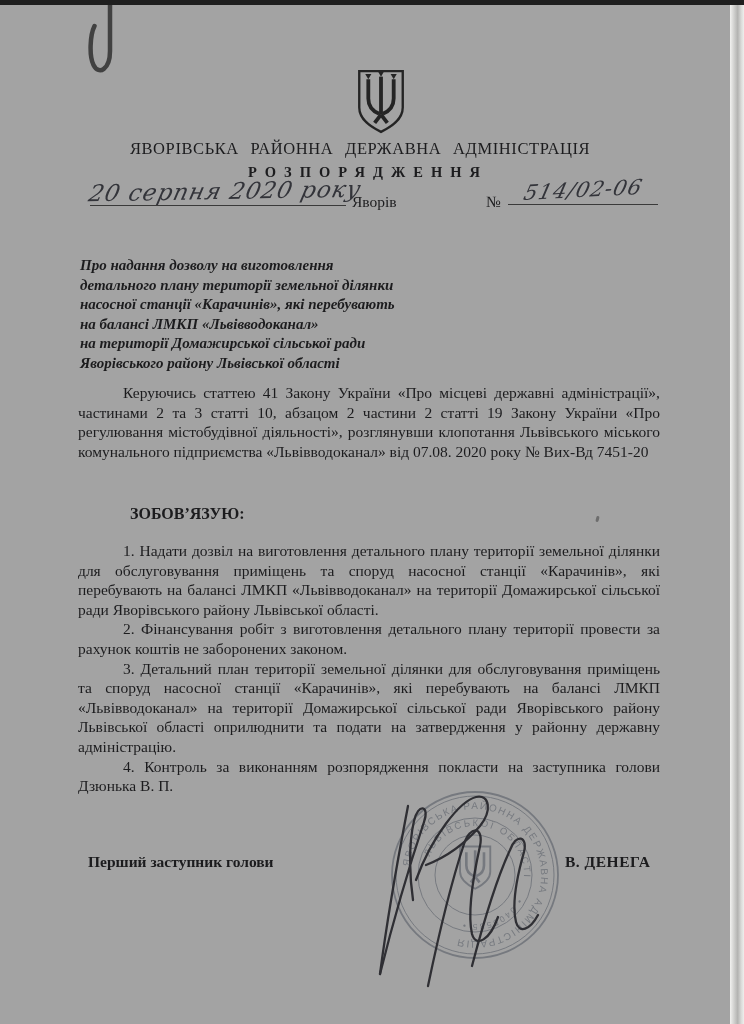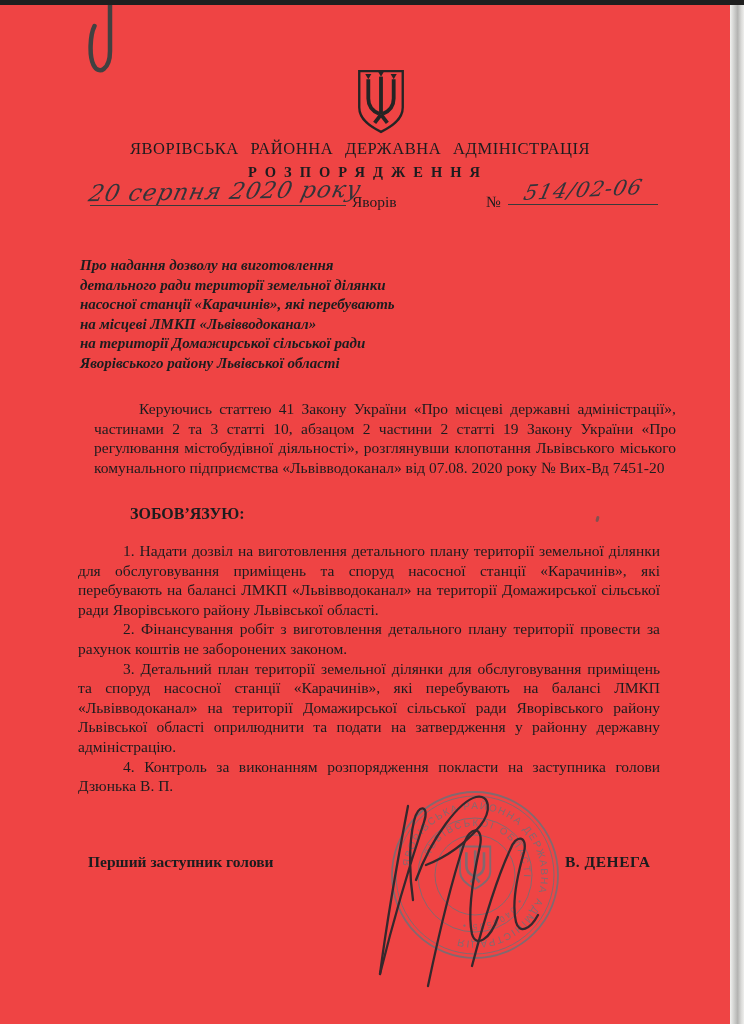--- a/index.html
+++ b/index.html
@@ -1,19 +1,19 @@
 <!DOCTYPE html>
 <html><head>
 <meta charset="utf-8">
 <style>
   html,body{margin:0;padding:0;}
   body{background:#e9e9e7;font-family:"Liberation Serif", serif;}
   .page{
     position:relative;width:744px;height:1024px;margin:0 auto;
-    background:#ef4444;overflow:hidden;color:#1c1c1e;
+    background:#a3a3a3;overflow:hidden;color:#1c1c1e;
   }
   
   .scan-top-line{position:absolute;top:0;left:0;width:744px;height:5px;background:#1f1f1f;}
   .scan-right-shadow{
     position:absolute;top:5px;right:0;width:14px;height:1019px;
     background:linear-gradient(to right,#f2f2f0 0%,#cfcfcd 30%,#b3b3b1 55%,#dadad8 80%,#efefed 100%);
   }
   .scan-speck{position:absolute;left:596px;top:516px;width:3px;height:6px;background:#555;border-radius:2px;transform:rotate(14deg);opacity:.7;}
   .paperclip{position:absolute;left:84px;top:5px;width:40px;height:82px;}
 
@@ -43,21 +43,21 @@
     text-align:center;padding-bottom:2px;
   }
   .hw-number .hw{display:inline-block;font-size:21px;transform:skewX(-16deg) rotate(-3deg);letter-spacing:1px;white-space:nowrap;}
 
   
   .subject{position:absolute;top:228px;left:80px;width:440px;font-weight:bold;font-style:italic;font-size:15px;margin-top:28px;}
   .subject div{line-height:19.5px;}
 
   
   .preamble{
-    position:absolute;top:383px;left:78px;width:582px;margin:16px;
+    position:absolute;top:383px;left:78px;width:582px;margin:0;
     font-size:15.5px;line-height:19.5px;text-align:justify;text-indent:45px;
   }
   .resolution-word{position:absolute;top:505px;left:130px;font-size:16px;font-weight:bold;}
   .items{position:absolute;top:541px;left:78px;width:582px;}
   .items p{margin:0;font-size:15.5px;line-height:19.6px;text-align:justify;text-indent:45px;}
 
   
   .sig-position{position:absolute;top:853px;left:88px;font-size:15.5px;font-weight:bold;}
   .sig-name{position:absolute;top:853px;left:565px;font-size:15.5px;font-weight:bold;letter-spacing:.5px;}
   .stamp{position:absolute;left:388px;top:788px;width:174px;height:174px;opacity:.82;}
@@ -101,23 +101,23 @@
     </div>
     <span class="place">Яворів</span>
     <span class="num-label">№</span>
     <div class="hw-number">
       <span class="hw">514/02-06</span>
     </div>
   </div>
 
   <div class="subject">
     <div>Про надання дозволу  на виготовлення</div>
-    <div>детального ради території земельної ділянки</div>
+    <div>детального плану території земельної ділянки</div>
     <div>насосної станції «Карачинів», які перебувають</div>
-    <div>на місцеві ЛМКП «Львівводоканал»</div>
+    <div>на балансі ЛМКП «Львівводоканал»</div>
     <div>на території Домажирської сільської ради</div>
     <div>Яворівського району  Львівської області</div>
   </div>
 
   <p class="preamble">Керуючись статтею 41 Закону України «Про місцеві державні адміністрації», частинами 2 та 3 статті 10, абзацом 2 частини 2 статті 19 Закону України «Про регулювання містобудівної діяльності», розглянувши клопотання Львівського міського комунального підприємства «Львівводоканал»  від 07.08. 2020 року № Вих-Вд 7451-20</p>
   <div class="resolution-word">ЗОБОВ’ЯЗУЮ:</div>
   <div class="items">
     <p>1. Надати дозвіл на виготовлення детального плану території земельної ділянки для обслуговування приміщень та споруд насосної станції «Карачинів», які перебувають на балансі ЛМКП «Львівводоканал» на території Домажирської сільської ради  Яворівського району  Львівської області.</p>
     <p>2. Фінансування робіт з виготовлення детального плану території провести за рахунок  коштів не заборонених законом.</p>
     <p>3. Детальний  план території земельної ділянки для обслуговування приміщень та споруд насосної станції «Карачинів», які перебувають на балансі ЛМКП «Львівводоканал» на території Домажирської сільської ради Яворівського району   Львівської області оприлюднити та подати на затвердження у  районну державну адміністрацію.</p>

